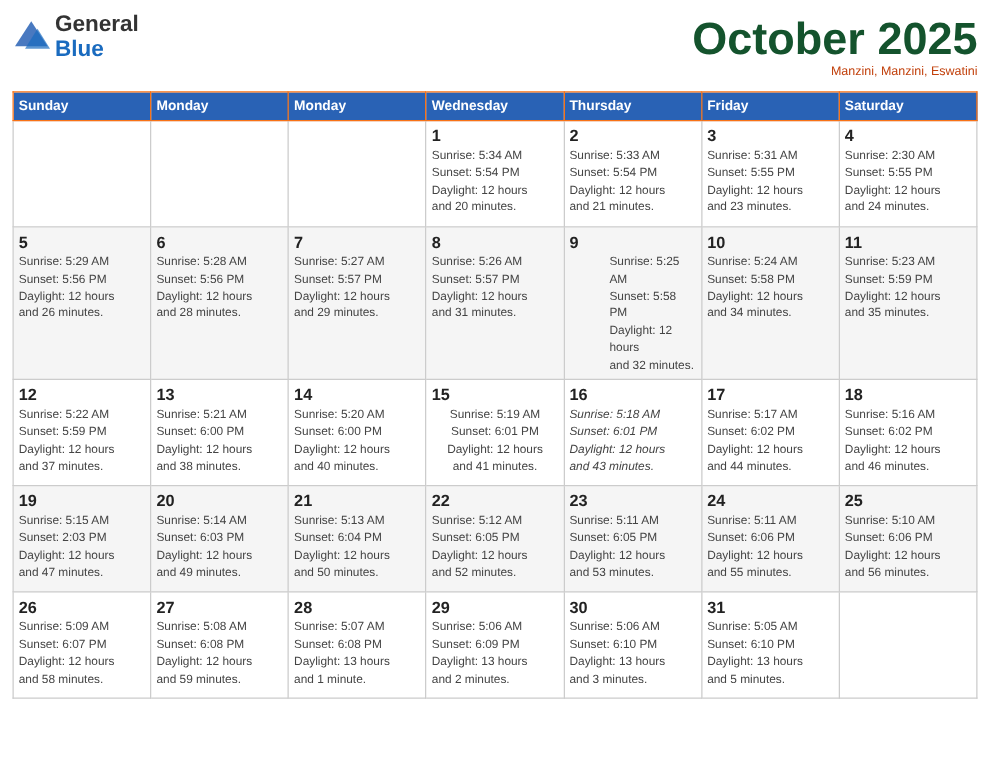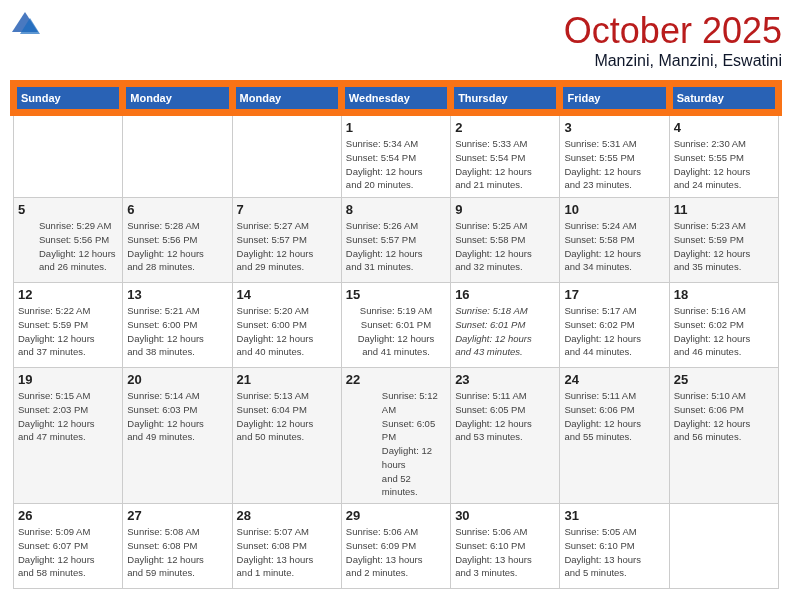--- a/index.html
+++ b/index.html
@@ -38,40 +38,40 @@
     }
     .logo-icon {
       width: 30px;
       height: 30px;
     }
     .title-block {
       text-align: right;
     }
     .month-title {
       font-size: 36px;
-      font-weight: 400;
-      color: #b91c1c;
+      font-weight: 700;
+      color: #14532d;
     }
     .location {
-      font-size: 16px;
-      color: #0f172a;
+      font-size: 10px;
+      color: #c2410c;
     }
     table {
       width: 100%;
       border-collapse: collapse;
       table-layout: fixed;
     }
     thead tr th {
       background: #2962b5;
       color: #fff;
       font-size: 11px;
       font-weight: bold;
       padding: 5px 4px;
       text-align: left;
-      border: 7px solid #f97316;
+      border: 1px solid #f97316;
     }
     tbody tr td {
       border: 1px solid #ccc;
       vertical-align: top;
       padding: 4px 4px;
       font-size: 9.5px;
       color: #333;
       height: 85px;
       background: #fff;
     }
@@ -92,20 +92,24 @@
   </style>
 </head>
 <body>
 
 <div class="header">
   <div class="logo">
     <svg class="logo-icon" viewBox="0 0 30 30">
       <polygon points="15,2 28,22 2,22" fill="#2962b5" opacity="0.85"></polygon>
       <polygon points="20,8 30,24 10,24" fill="#1a6bbf" opacity="0.7"></polygon>
     </svg>
+    <div class="logo-text">
+      <span class="logo-general">General</span>
+      <span class="logo-blue">Blue</span>
+    </div>
   </div>
   <div class="title-block">
     <div class="month-title">October 2025</div>
     <div class="location">Manzini, Manzini, Eswatini</div>
   </div>
 </div>
 
 <table>
   <thead>
     <tr>
@@ -148,21 +152,21 @@
           <span class="day-num">4</span>
           <div class="day-info" style="white-space: pre-line;">Sunrise: 2:30 AM
 Sunset: 5:55 PM
 Daylight: 12 hours
 and 24 minutes.</div>
         </td>
       </tr>
       <tr>
         <td>
           <span class="day-num">5</span>
-          <div class="day-info" style="white-space: pre-line; margin-left: 21px;">Sunrise: 5:29 AM
+          <div class="day-info" style="white-space: pre-line;">Sunrise: 5:29 AM
 Sunset: 5:56 PM
 Daylight: 12 hours
 and 26 minutes.</div>
         </td>
         <td>
           <span class="day-num">6</span>
           <div class="day-info" style="white-space: pre-line;">Sunrise: 5:28 AM
 Sunset: 5:56 PM
 Daylight: 12 hours
 and 28 minutes.</div>
@@ -176,21 +180,21 @@
         </td>
         <td>
           <span class="day-num">8</span>
           <div class="day-info" style="white-space: pre-line;">Sunrise: 5:26 AM
 Sunset: 5:57 PM
 Daylight: 12 hours
 and 31 minutes.</div>
         </td>
         <td>
           <span class="day-num">9</span>
-          <div class="day-info" style="white-space: pre-line;">Sunrise: 5:25 AM
+          <div class="day-info" style="white-space: pre-line; margin-left: 32px;">Sunrise: 5:25 AM
 Sunset: 5:58 PM
 Daylight: 12 hours
 and 32 minutes.</div>
         </td>
         <td>
           <span class="day-num">10</span>
           <div class="day-info" style="white-space: pre-line;">Sunrise: 5:24 AM
 Sunset: 5:58 PM
 Daylight: 12 hours
 and 34 minutes.</div>
@@ -271,21 +275,21 @@
         </td>
         <td>
           <span class="day-num">21</span>
           <div class="day-info" style="white-space: pre-line;">Sunrise: 5:13 AM
 Sunset: 6:04 PM
 Daylight: 12 hours
 and 50 minutes.</div>
         </td>
         <td>
           <span class="day-num">22</span>
-          <div class="day-info" style="white-space: pre-line; margin-left: 36px;">Sunrise: 5:12 AM
+          <div class="day-info" style="white-space: pre-line;">Sunrise: 5:12 AM
 Sunset: 6:05 PM
 Daylight: 12 hours
 and 52 minutes.</div>
         </td>
         <td>
           <span class="day-num">23</span>
           <div class="day-info" style="white-space: pre-line;">Sunrise: 5:11 AM
 Sunset: 6:05 PM
 Daylight: 12 hours
 and 53 minutes.</div>

